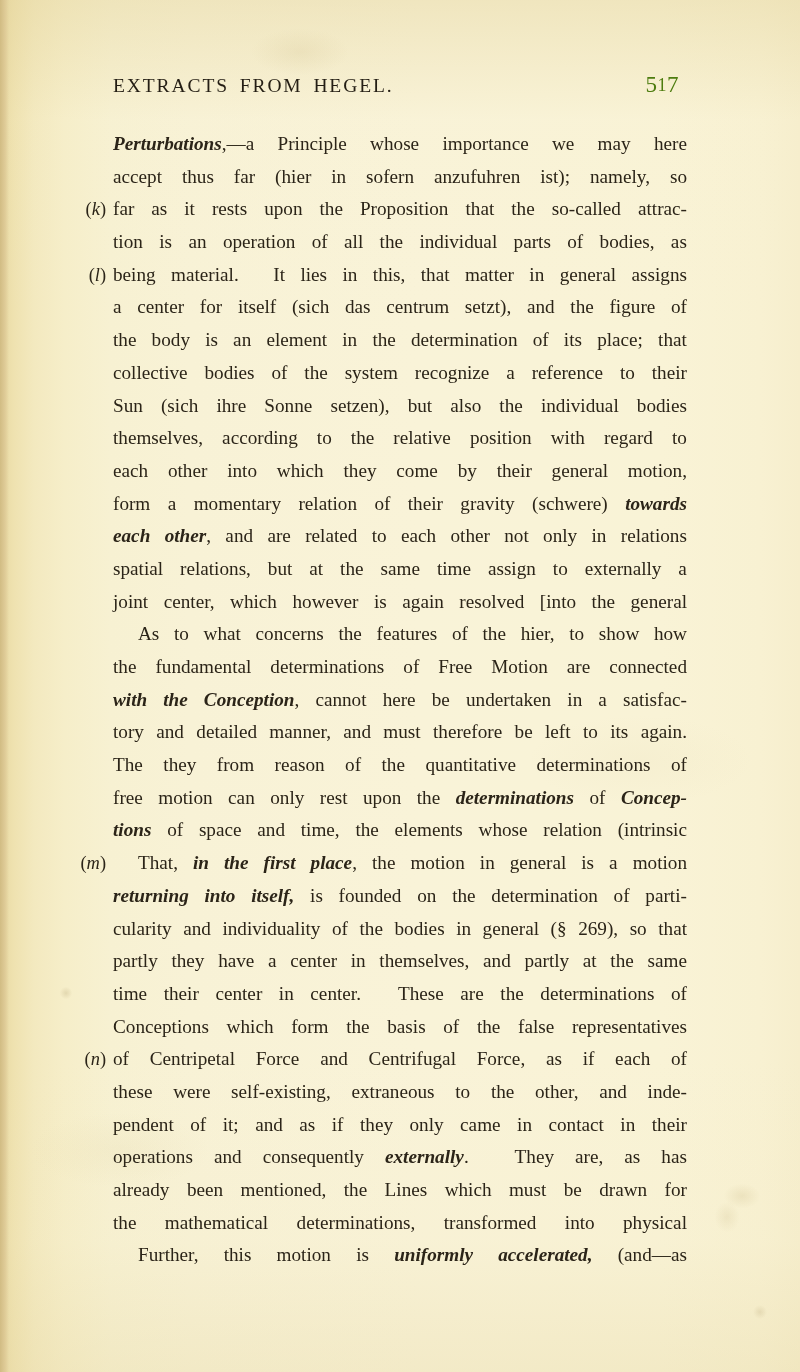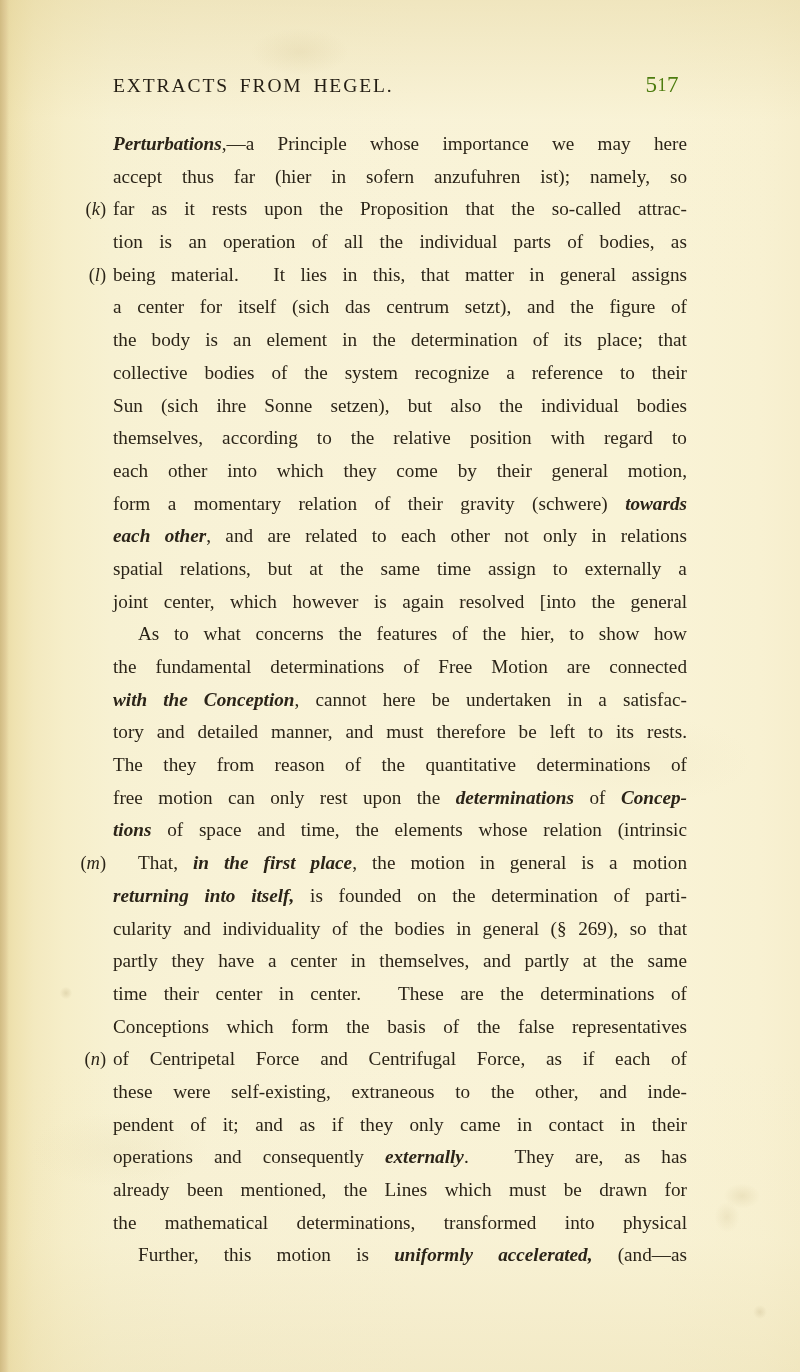--- a/index.html
+++ b/index.html
@@ -172,21 +172,21 @@
       <div class="line j"><span><span>Sun</span></span><span><span>(sich</span></span><span><span>ihre</span></span><span><span>Sonne</span></span><span><span>setzen),</span></span><span><span>but</span></span><span><span>also</span></span><span><span>the</span></span><span><span>individual</span></span><span><span>bodies</span></span></div>
       <div class="line j"><span><span>themselves,</span></span><span><span>according</span></span><span><span>to</span></span><span><span>the</span></span><span><span>relative</span></span><span><span>position</span></span><span><span>with</span></span><span><span>regard</span></span><span><span>to</span></span></div>
       <div class="line j"><span><span>each</span></span><span><span>other</span></span><span><span>into</span></span><span><span>which</span></span><span><span>they</span></span><span><span>come</span></span><span><span>by</span></span><span><span>their</span></span><span><span>general</span></span><span><span>motion,</span></span></div>
       <div class="line j"><span><span>form</span></span><span><span>a</span></span><span><span>momentary</span></span><span><span>relation</span></span><span><span>of</span></span><span><span>their</span></span><span><span>gravity</span></span><span><span>(schwere)</span></span><span><i>towards</i></span></div>
       <div class="line j"><span><i>each</i></span><span><i>other</i><span>,</span></span><span><span>and</span></span><span><span>are</span></span><span><span>related</span></span><span><span>to</span></span><span><span>each</span></span><span><span>other</span></span><span><span>not</span></span><span><span>only</span></span><span><span>in</span></span><span><span>relations</span></span></div>
       <div class="line j"><span><span>spatial</span></span><span><span>relations,</span></span><span><span>but</span></span><span><span>at</span></span><span><span>the</span></span><span><span>same</span></span><span><span>time</span></span><span><span>assign</span></span><span><span>to</span></span><span><span>externally</span></span><span><span>a</span></span></div>
       <div class="line j"><span><span>joint</span></span><span><span>center,</span></span><span><span>which</span></span><span><span>however</span></span><span><span>is</span></span><span><span>again</span></span><span><span>resolved</span></span><span><span>[into</span></span><span><span>the</span></span><span><span>general</span></span></div>
       <div class="line j indent"><span><span>As</span></span><span><span>to</span></span><span><span>what</span></span><span><span>concerns</span></span><span><span>the</span></span><span><span>features</span></span><span><span>of</span></span><span><span>the</span></span><span><span>hier,</span></span><span><span>to</span></span><span><span>show</span></span><span><span>how</span></span></div>
       <div class="line j"><span><span>the</span></span><span><span>fundamental</span></span><span><span>determinations</span></span><span><span>of</span></span><span><span>Free</span></span><span><span>Motion</span></span><span><span>are</span></span><span><span>connected</span></span></div>
       <div class="line j"><span><i>with</i></span><span><i>the</i></span><span><i>Conception</i><span>,</span></span><span><span>cannot</span></span><span><span>here</span></span><span><span>be</span></span><span><span>undertaken</span></span><span><span>in</span></span><span><span>a</span></span><span><span>satisfac-</span></span></div>
-      <div class="line j"><span><span>tory</span></span><span><span>and</span></span><span><span>detailed</span></span><span><span>manner,</span></span><span><span>and</span></span><span><span>must</span></span><span><span>therefore</span></span><span><span>be</span></span><span><span>left</span></span><span><span>to</span></span><span><span>its</span></span><span><span>rests.</span></span></div>
+      <div class="line j"><span><span>tory</span></span><span><span>and</span></span><span><span>detailed</span></span><span><span>manner,</span></span><span><span>and</span></span><span><span>must</span></span><span><span>therefore</span></span><span><span>be</span></span><span><span>left</span></span><span><span>to</span></span><span><span>its</span></span><span><span>again.</span></span></div>
       <div class="line j"><span><span>The</span></span><span><span>they</span></span><span><span>from</span></span><span><span>reason</span></span><span><span>of</span></span><span><span>the</span></span><span><span>quantitative</span></span><span><span>determinations</span></span><span><span>of</span></span></div>
       <div class="line j"><span><span>free</span></span><span><span>motion</span></span><span><span>can</span></span><span><span>only</span></span><span><span>rest</span></span><span><span>upon</span></span><span><span>the</span></span><span><i>determinations</i></span><span><span>of</span></span><span><i>Concep-</i></span></div>
       <div class="line j"><span><i>tions</i></span><span><span>of</span></span><span><span>space</span></span><span><span>and</span></span><span><span>time,</span></span><span><span>the</span></span><span><span>elements</span></span><span><span>whose</span></span><span><span>relation</span></span><span><span>(intrinsic</span></span></div>
       <div class="line j indent"><span class="marginal">(<span class="let">m</span>)</span><span><span>That,</span></span><span><i>in</i></span><span><i>the</i></span><span><i>first</i></span><span><i>place</i><span>,</span></span><span><span>the</span></span><span><span>motion</span></span><span><span>in</span></span><span><span>general</span></span><span><span>is</span></span><span><span>a</span></span><span><span>motion</span></span></div>
       <div class="line j"><span><i>returning</i></span><span><i>into</i></span><span><i>itself,</i></span><span><span>is</span></span><span><span>founded</span></span><span><span>on</span></span><span><span>the</span></span><span><span>determination</span></span><span><span>of</span></span><span><span>parti-</span></span></div>
       <div class="line j"><span><span>cularity</span></span><span><span>and</span></span><span><span>individuality</span></span><span><span>of</span></span><span><span>the</span></span><span><span>bodies</span></span><span><span>in</span></span><span><span>general</span></span><span><span>(§</span></span><span><span>269),</span></span><span><span>so</span></span><span><span>that</span></span></div>
       <div class="line j"><span><span>partly</span></span><span><span>they</span></span><span><span>have</span></span><span><span>a</span></span><span><span>center</span></span><span><span>in</span></span><span><span>themselves,</span></span><span><span>and</span></span><span><span>partly</span></span><span><span>at</span></span><span><span>the</span></span><span><span>same</span></span></div>
       <div class="line j"><span><span>time</span></span><span><span>their</span></span><span><span>center</span></span><span><span>in</span></span><span><span>center.</span></span><span class="gap"> </span><span><span>These</span></span><span><span>are</span></span><span><span>the</span></span><span><span>determinations</span></span><span><span>of</span></span></div>
       <div class="line j"><span><span>Conceptions</span></span><span><span>which</span></span><span><span>form</span></span><span><span>the</span></span><span><span>basis</span></span><span><span>of</span></span><span><span>the</span></span><span><span>false</span></span><span><span>representatives</span></span></div>
       <div class="line j"><span class="marginal">(<span class="let">n</span>)</span><span><span>of</span></span><span><span>Centripetal</span></span><span><span>Force</span></span><span><span>and</span></span><span><span>Centrifugal</span></span><span><span>Force,</span></span><span><span>as</span></span><span><span>if</span></span><span><span>each</span></span><span><span>of</span></span></div>

